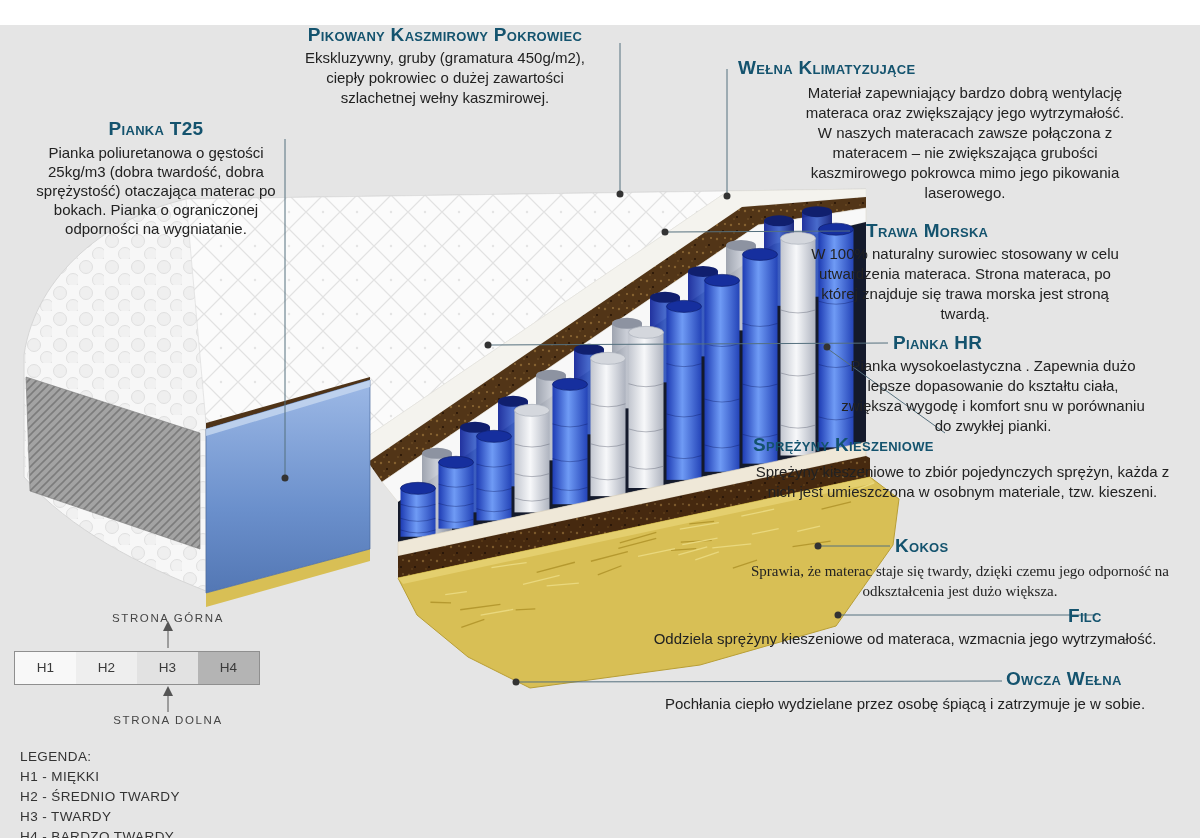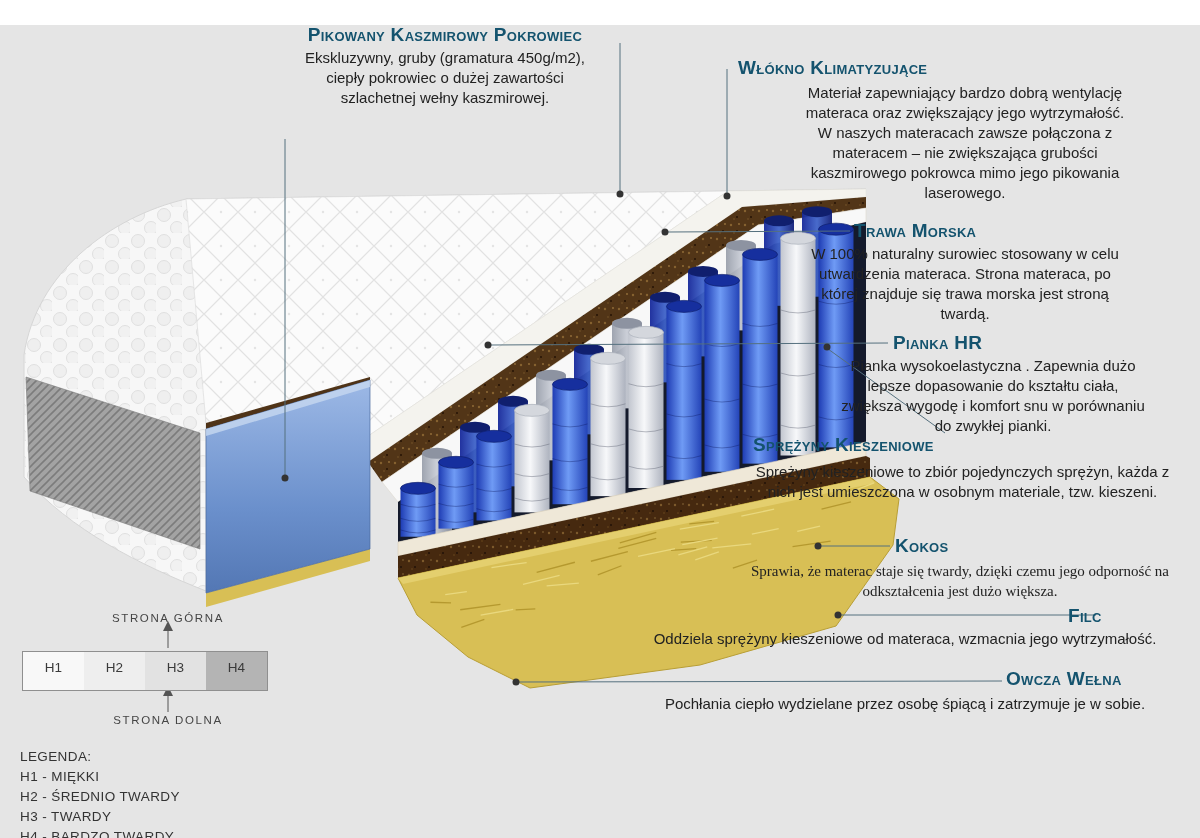--- a/index.html
+++ b/index.html
@@ -6,21 +6,21 @@
   .page{position:relative;width:1200px;height:838px;background:#e5e5e5;
         font-family:"Liberation Sans",sans-serif;overflow:hidden;margin-top:25px;}
   svg.scene{position:absolute;left:0;top:0;z-index:1;}
   .callout{position:absolute;z-index:2;}
   .c-title{font-weight:bold;font-variant:small-caps;font-size:19px;line-height:19px;
            color:#14536e;letter-spacing:.3px;white-space:nowrap;}
   .c-title.centered{white-space:normal;text-align:center;}
   .c-body{font-size:15px;line-height:20px;color:#222;text-align:center;}
   .scale-label{position:absolute;z-index:2;font-size:11.5px;letter-spacing:1.6px;
                color:#454545;text-transform:uppercase;text-align:center;font-variant:small-caps;}
-  .hbar{position:absolute;z-index:2;left:22px;top:626px;width:246px;height:40px;
+  .hbar{position:absolute;z-index:2;left:14px;top:626px;width:246px;height:34px;
         border:1px solid #8f8f8f;display:flex;box-sizing:border-box;}
   .hbar span{flex:1;text-align:center;line-height:32px;font-size:13.5px;color:#3a3a3a;}
   .hbar span:nth-child(1){background:#f8f8f8;}
   .hbar span:nth-child(2){background:#eeeeee;}
   .hbar span:nth-child(3){background:#e2e2e2;}
   .hbar span:nth-child(4){background:#b4b4b4;}
   .legend{position:absolute;z-index:2;left:20px;top:724px;font-size:13.5px;
           color:#333;letter-spacing:.4px;}
   .legend div{margin-bottom:5px;}
 </style>
@@ -265,28 +265,32 @@
     <polygon points="163,671 173,671 168,661" stroke="none"></polygon>
   </g>
 </svg>
 
 <div class="callout" style="left:250px;top:0;width:390px;">
   <div class="c-title centered">Pikowany Kaszmirowy Pokrowiec</div>
   <div class="c-body" style="margin:4px auto 0;width:300px;">Ekskluzywny, gruby (gramatura 450g/m2), ciepły pokrowiec o dużej zawartości szlachetnej wełny kaszmirowej.</div>
 </div>
 
 <div class="callout" style="left:738px;top:33px;">
-  <div class="c-title">Włókno Klimatyzujące</div>
+  <div class="c-title">Wełna Klimatyzujące</div>
 </div>
 <div class="callout" style="left:800px;top:58px;width:330px;">
   <div class="c-body">Materiał zapewniający bardzo dobrą wentylację materaca oraz zwiększający jego wytrzymałość. W naszych materacach zawsze połączona z materacem – nie zwiększająca grubości kaszmirowego pokrowca mimo jego pikowania laserowego.</div>
 </div>
 
-
-<div class="callout" style="left:854px;top:196px;">
+<div class="callout" style="left:22px;top:94px;width:268px;">
+  <div class="c-title centered">Pianka T25</div>
+  <div class="c-body" style="margin-top:5px;line-height:19px;">Pianka poliuretanowa o gęstości 25kg/m3 (dobra twardość, dobra sprężystość) otaczająca materac po bokach. Pianka o ograniczonej odporności na wygniatanie.</div>
+</div>
+
+<div class="callout" style="left:854px;top:196px;padding-left:12px;">
   <div class="c-title">Trawa Morska</div>
 </div>
 <div class="callout" style="left:800px;top:219px;width:330px;">
   <div class="c-body">W 100% naturalny surowiec stosowany w celu utwardzenia materaca. Strona materaca, po której znajduje się trawa morska jest stroną twardą.</div>
 </div>
 
 <div class="callout" style="left:893px;top:308px;">
   <div class="c-title">Pianka HR</div>
 </div>
 <div class="callout" style="left:838px;top:331px;width:310px;">

